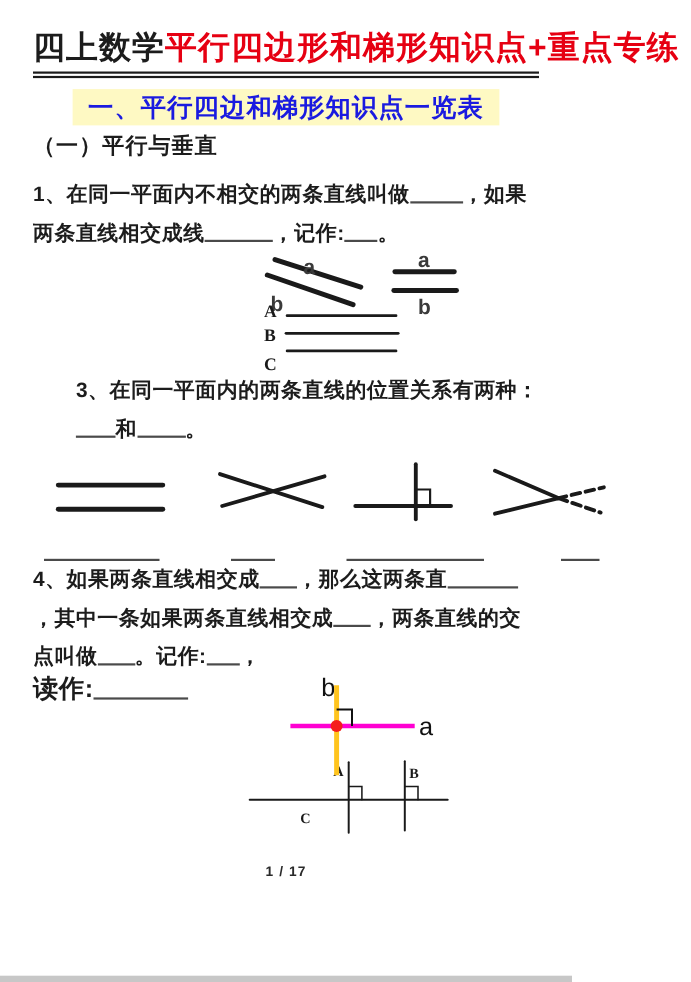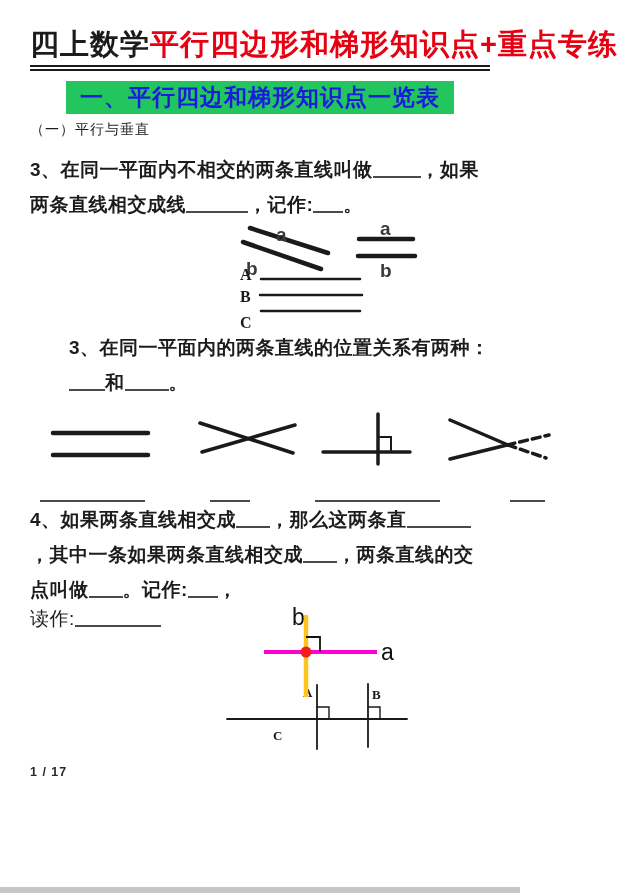--- a/index.html
+++ b/index.html
@@ -13,26 +13,26 @@
 
   .title-wrap{
     border-bottom:6px double #1a1a1a;padding-bottom:3px;
     font-size:29px;font-weight:bold;letter-spacing:1px;line-height:1.25;
     white-space:nowrap;
   }
   .title-red{color:#e60012;}
 
   .heading-blue-wrap{text-align:center;margin-top:10px;}
   .heading-blue{
-    display:inline-block;background:#22c55e;color:#1a1ae0;
+    display:inline-block;background:#fef9c3;color:#1a1ae0;
     font-size:23px;font-weight:bold;letter-spacing:1px;
     padding:2px 14px;line-height:1.25;
   }
 
-  .sub-heading{margin-top:6px;font-size:14px;font-weight:normal;letter-spacing:1px;line-height:1.35;}
+  .sub-heading{margin-top:6px;font-size:20px;font-weight:bold;letter-spacing:1px;line-height:1.35;}
 
   .q{font-size:19px;font-weight:600;letter-spacing:.5px;line-height:35px;}
   .q1{margin-top:13px;}
   .q2{margin-top:2px;}
   .q3{margin-top:-2px;margin-left:39px;}
   .q4{margin-top:2px;}
   .q5{margin-top:-14px;position:relative;z-index:2;}
 
   .bk{
     display:inline-block;border-bottom:2px solid #4a4a4a;
@@ -44,53 +44,53 @@
   .d2{margin-top:-20px;}
   .d3{margin-top:2px;}
   .d5{margin-top:-14px;}
 
   .blanks-row{margin-top:4px;height:14px;padding-left:10px;white-space:nowrap;}
   .blanks-row .bk{margin-right:0;}
   .sp65{display:inline-block;width:65px;}
   .sp70{display:inline-block;width:70px;}
 
   .q4-diagram-row{position:relative;height:96px;margin-top:-6px;z-index:1;}
-  .q4-duzuo{position:absolute;left:0;top:0;font-size:19px;font-weight:400;letter-spacing:.5px;line-height:35px;}
+  .q4-duzuo{position:absolute;left:0;top:0;font-size:23px;font-weight:700;letter-spacing:.5px;line-height:35px;}
   .q4-svg{position:absolute;left:200px;top:0;}
 
   .diagram-line{stroke:#1a1a1a;stroke-linecap:round;fill:none;}
   .thick{stroke-width:4.5px;}
   .mid{stroke-width:3.5px;}
   .thin{stroke-width:1.8px;}
   .svg-label-sans{font-family:"Liberation Sans",sans-serif;font-size:19px;fill:#3a3a3a;font-weight:600;}
   .svg-label-serif{font-family:"Liberation Serif",serif;font-size:16px;font-weight:bold;fill:#1a1a1a;}
   .svg-label-big{font-family:"Liberation Sans",sans-serif;font-size:23px;fill:#111;}
 
-  .footer{margin-top:4px;font-size:12.5px;font-weight:bold;color:#2a2a2a;letter-spacing:1px;}
+  .footer{margin-top:16px;text-align:center;font-size:12.5px;font-weight:bold;color:#2a2a2a;letter-spacing:1px;}
 
   .bottom-bar{position:absolute;left:0;right:0;bottom:0;height:6px;background:#c7c7c7;}
 </style>
 </head>
 <body>
 
 <div class="page">
   <div class="content">
 
     <div class="title-wrap">
       <span>四上数学</span><span class="title-red">平行四边形和梯形知识点+重点专练</span>
     </div>
 
     <div class="heading-blue-wrap">
       <span class="heading-blue">一、平行四边和梯形知识点一览表</span>
     </div>
 
     <div class="sub-heading">（一）平行与垂直</div>
 
     <div class="q q1">
-      <span>3、在同一平面内不相交的两条直线叫做</span><span class="bk" style="width:48px"></span><span>，如果两条直线相交成</span><span>线</span><span class="bk" style="width:62px"></span><span>，记作:</span><span class="bk" style="width:30px"></span><span>。</span>
+      <span>1、在同一平面内不相交的两条直线叫做</span><span class="bk" style="width:48px"></span><span>，如果两条直线相交成</span><span>线</span><span class="bk" style="width:62px"></span><span>，记作:</span><span class="bk" style="width:30px"></span><span>。</span>
     </div>
 
     <svg class="diagram d1" width="568" height="62" viewBox="0 0 568 62">
       <line class="diagram-line thick" x1="220" y1="6" x2="298" y2="31"></line>
       <line class="diagram-line thick" x1="213" y1="20" x2="291" y2="47"></line>
       <text class="svg-label-sans" x="246" y="19">a</text>
       <text class="svg-label-sans" x="216" y="53">b</text>
       <line class="diagram-line thick" x1="329" y1="17" x2="383" y2="17"></line>
       <line class="diagram-line thick" x1="328" y1="34" x2="385" y2="34"></line>
       <text class="svg-label-sans" x="350" y="13">a</text>

